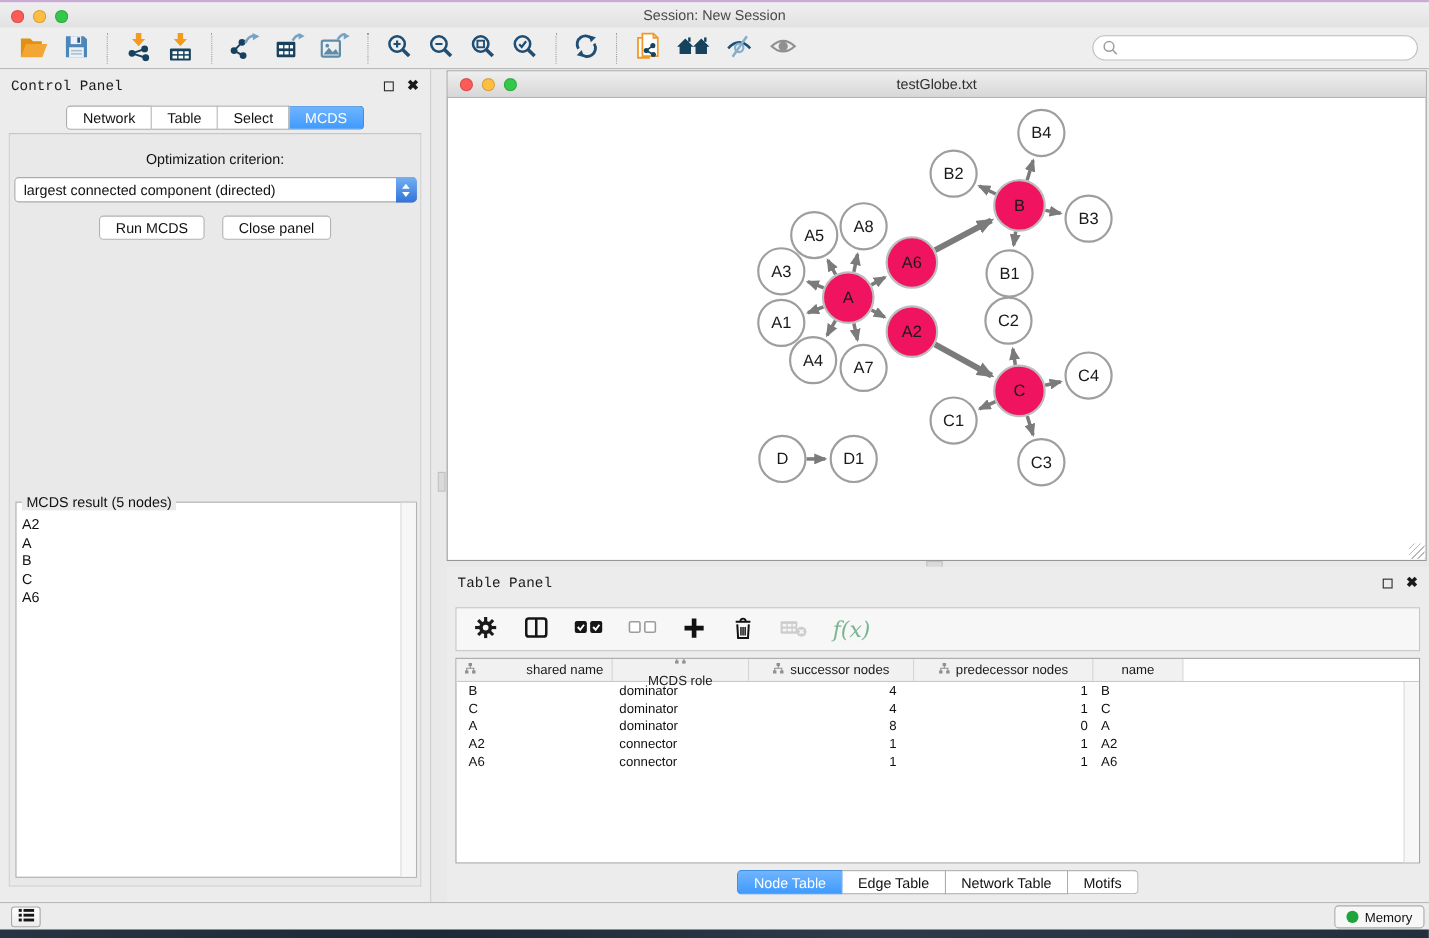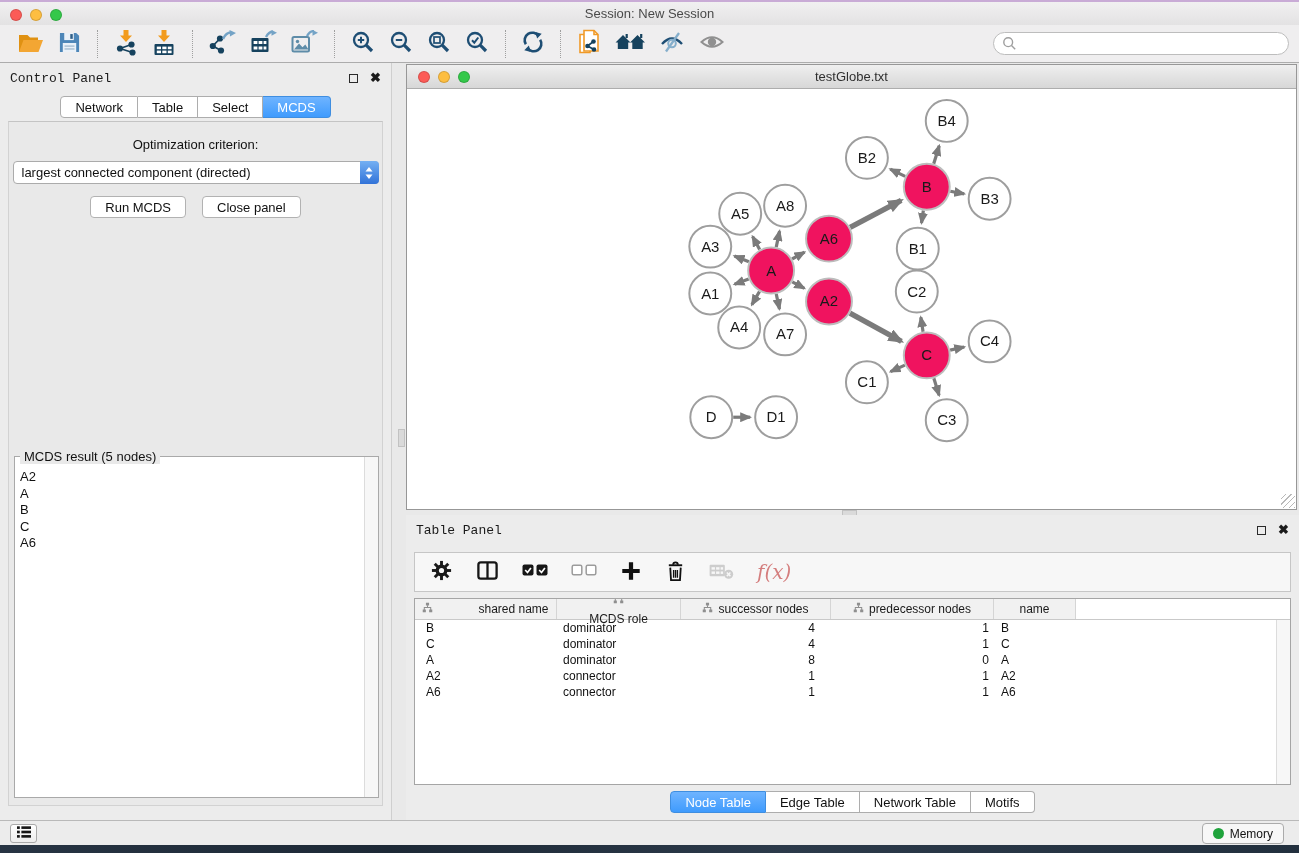--- a/index.html
+++ b/index.html
@@ -70,36 +70,36 @@
     background:repeating-linear-gradient(135deg,transparent 0 3px,#B9B9B9 3px 4px);}
   .vgrip{position:absolute;left:398px;top:366px;width:7px;height:18px;background:#DADADA;border:1px solid #C2C2C2;}
   .hgrip{position:absolute;left:842px;top:447px;width:15px;height:6px;background:#DADADA;border:1px solid #C2C2C2;}
 
   
   .table-panel{position:absolute;left:406px;right:0;top:452px;bottom:0;background:#ECECEC;}
   .tp-toolbar{position:absolute;left:8px;right:8px;top:37px;height:40px;background:#F7F7F7;
     border:1px solid #C6C6C6;display:flex;align-items:center;padding-left:15px;}
   .tp-btn{background:none;border:none;padding:0;margin-right:23px;display:flex;align-items:center;}
   .tp-btn.disabled{opacity:.55;cursor:default;}
-  .fx{font-family:"DejaVu Serif",serif;font-style:italic;font-size:20px;color:#b91c1c;margin-top:18px;}
+  .fx{font-family:"DejaVu Serif",serif;font-style:italic;font-size:20px;color:#15803d;margin-top:18px;}
   .tp-table{position:absolute;left:8px;right:8px;top:83px;bottom:35px;background:#FFF;border:1px solid #A5A5A5;overflow:hidden;}
   .tbl-header{display:flex;height:21px;background:#F1F1F1;border-bottom:1px solid #C9C9C9;}
   .tbl-col{display:flex;align-items:center;justify-content:center;gap:5px;font-size:12px;color:#1A1A1A;
     border-right:1px solid #D5D5D5;flex-shrink:0;}
   .tbl-filler{flex:1;background:#FFF;}
   .tbl-row{display:flex;height:16px;align-items:center;font-size:12px;color:#111;}
   .tbl-cell{flex-shrink:0;white-space:nowrap;overflow:hidden;}
   .tp-scroll{position:absolute;top:21px;right:0;bottom:0;width:14px;background:#F7F7F7;border-left:1px solid #DCDCDC;}
   .tp-tabs{position:absolute;bottom:7px;left:0;right:0;display:flex;justify-content:center;}
 
   
   .statusbar{position:absolute;left:0;right:0;bottom:8px;height:25px;background:#ECECEC;border-top:1px solid #B9B9B9;}
   .list-btn{position:absolute;left:10px;top:3px;width:27px;height:19px;background:linear-gradient(#FFF,#EDEDED);
     border:1px solid #A9A9A9;border-radius:3px;display:flex;align-items:center;justify-content:center;}
-  .memory-btn{position:absolute;right:15px;top:2px;height:21px;background:#F7F7F7;border:1px solid #ABABAB;
+  .memory-btn{position:absolute;right:4px;top:2px;height:21px;background:#F7F7F7;border:1px solid #ABABAB;
     border-radius:4px;display:flex;align-items:center;gap:6px;padding:0 10px;font-size:12px;color:#111;}
   .mem-dot{width:11px;height:11px;border-radius:50%;background:var(--memory-green);}
   .desktop-strip{position:absolute;left:0;right:0;bottom:0;height:8px;
     background:linear-gradient(90deg,#273443,#1D2936 30%,#2C3A4A 60%,#22303E);}
 </style>
 </head>
 <body style="--accent: #3F9BFD; --accent-light: #6FB4FF; --mac-red: #FC5B57; --mac-yellow: #FDBE41; --mac-green: #34C84A; --memory-green: #1FA33C;">
 
 <div class="titlebar">
   <div class="traffic">

